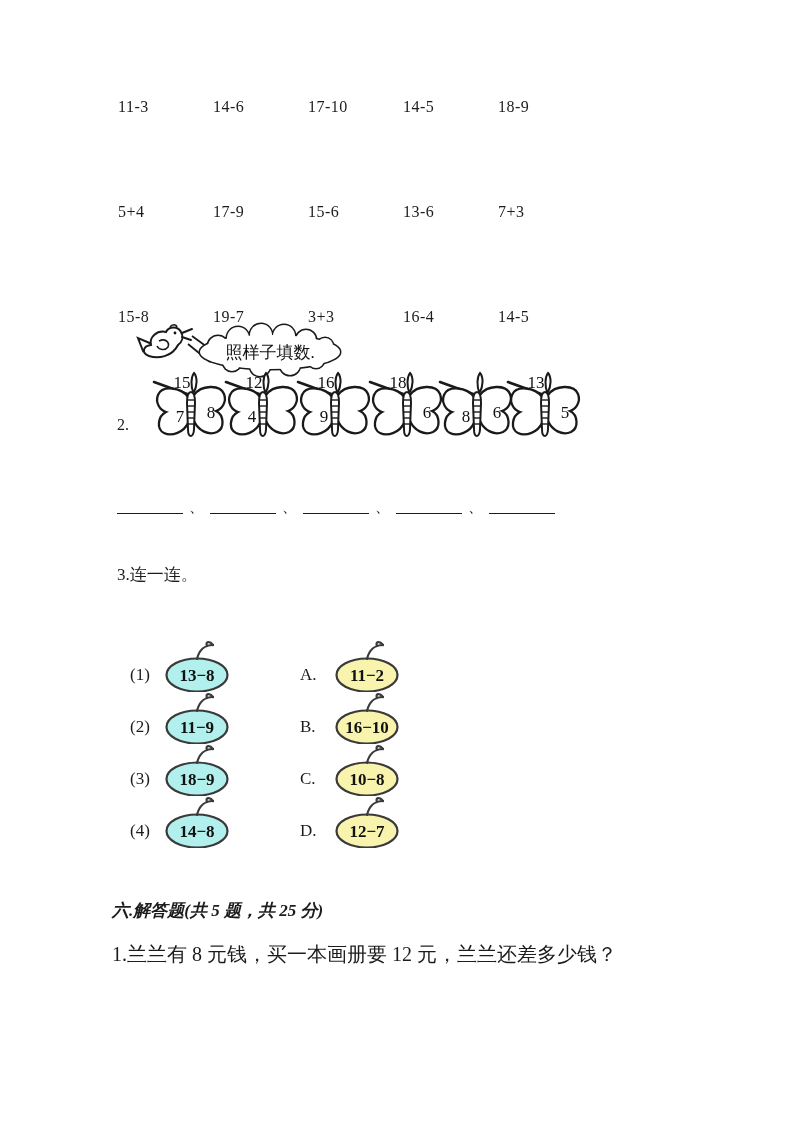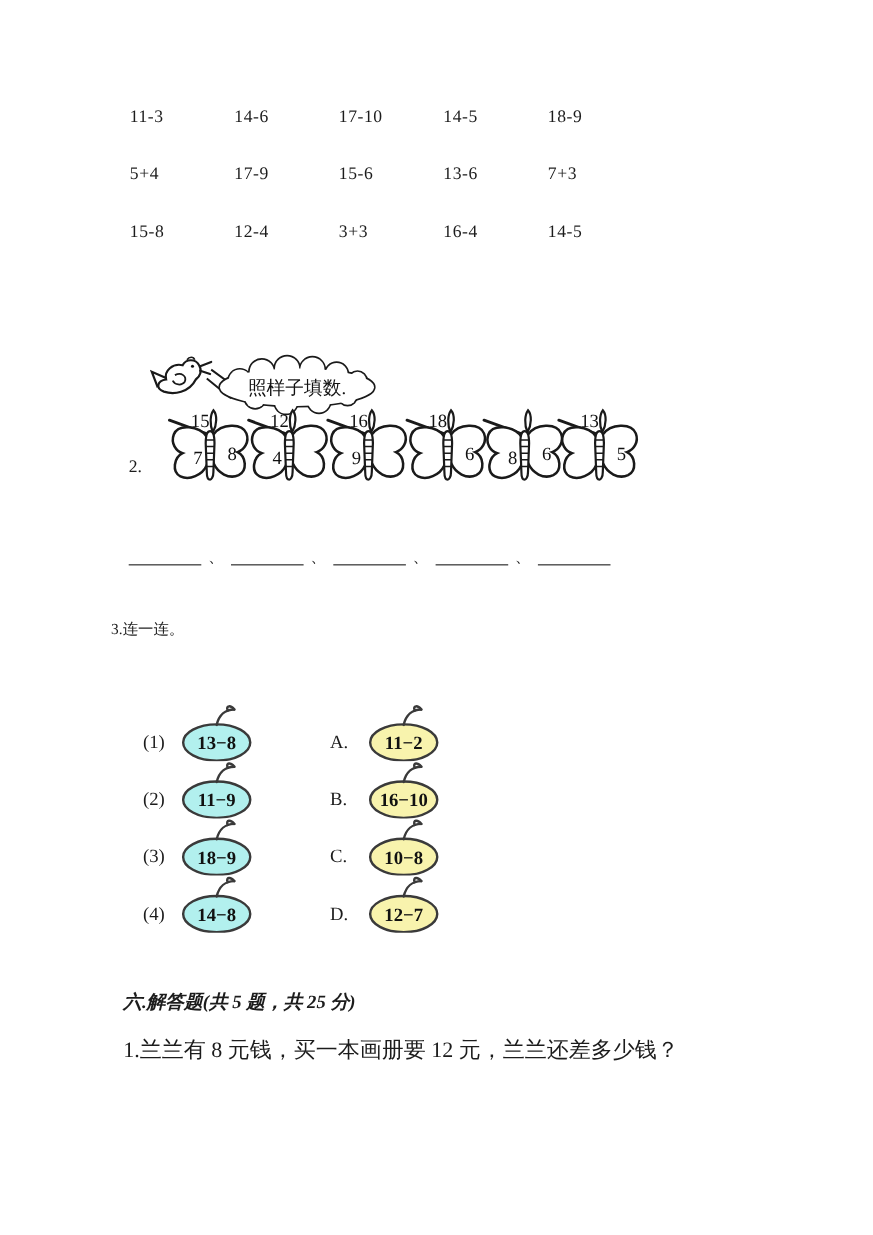--- a/index.html
+++ b/index.html
@@ -6,39 +6,39 @@
   body{
     width:794px;height:1123px;background:#ffffff;position:relative;
     font-family:"Liberation Serif","DejaVu Serif",serif;color:#1c1c1c;
     overflow:hidden;
   }
   .page{position:absolute;inset:0;}
 
   
   .oral-grid{
     position:absolute;left:118px;top:97px;
-    display:grid;grid-template-columns:repeat(5,95px);row-gap:32px;
+    display:grid;grid-template-columns:repeat(5,95px);row-gap:85px;
     font-size:16px;letter-spacing:.5px;
   }
   .oral-grid .cell{height:20px;line-height:20px;}
 
   
   .q2-label{position:absolute;left:117px;top:416px;font-size:16px;}
   .scene{position:absolute;left:132px;top:320px;}
   .scene text{font-family:"Liberation Serif","DejaVu Serif",serif;}
   .cloudtext{font-size:17px;fill:#111;}
   .bnum{font-size:17px;fill:#111;text-anchor:middle;}
 
   
   .blanks{position:absolute;left:117px;top:498px;display:flex;align-items:flex-end;}
   .blank{width:66px;height:15px;border-bottom:1.6px solid #1c1c1c;}
   .sep{font-size:15px;line-height:14px;margin:0 6px;}
 
   
-  .q3-title{position:absolute;left:101px;top:563px;font-size:14px;}
+  .q3-title{position:absolute;left:117px;top:563px;font-size:17px;}
   .match-col{position:absolute;top:644px;}
   .match-col.left{left:130px;}
   .match-col.right{left:300px;}
   .match-row{display:flex;align-items:flex-end;height:48px;margin-bottom:4px;}
   .mlabel{font-size:17px;width:34px;padding-bottom:7px;}
   .anum{font-size:17px;font-weight:bold;fill:#111;text-anchor:middle;
         font-family:"Liberation Serif","DejaVu Serif",serif;}
 
   
   .sec-title{position:absolute;left:112px;top:899px;font-size:17px;font-weight:bold;font-style:italic;}
@@ -56,21 +56,21 @@
     <span class="cell">14-6</span>
     <span class="cell">17-10</span>
     <span class="cell">14-5</span>
     <span class="cell">18-9</span>
     <span class="cell">5+4</span>
     <span class="cell">17-9</span>
     <span class="cell">15-6</span>
     <span class="cell">13-6</span>
     <span class="cell">7+3</span>
     <span class="cell">15-8</span>
-    <span class="cell">12-4</span>
+    <span class="cell">19-7</span>
     <span class="cell">3+3</span>
     <span class="cell">16-4</span>
     <span class="cell">14-5</span>
   </div>
 
   <span class="q2-label">2.</span>
 
   <svg class="scene" width="450" height="128" viewBox="0 0 450 128">
     <defs>
       <g id="bfly">

